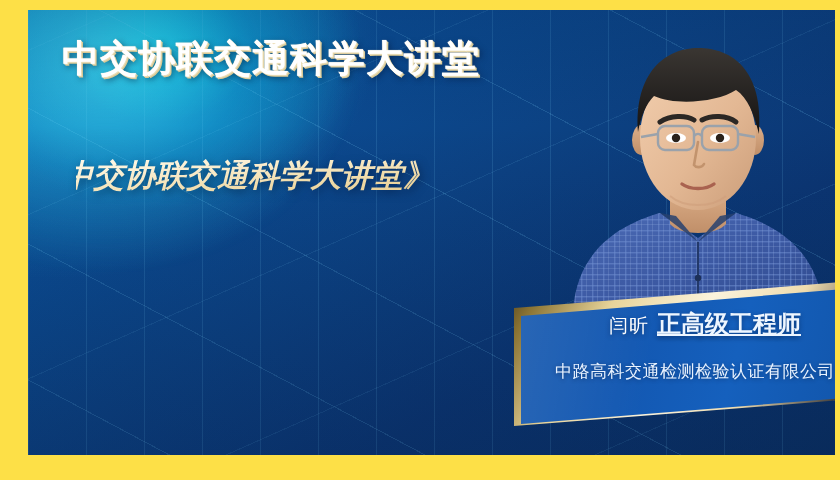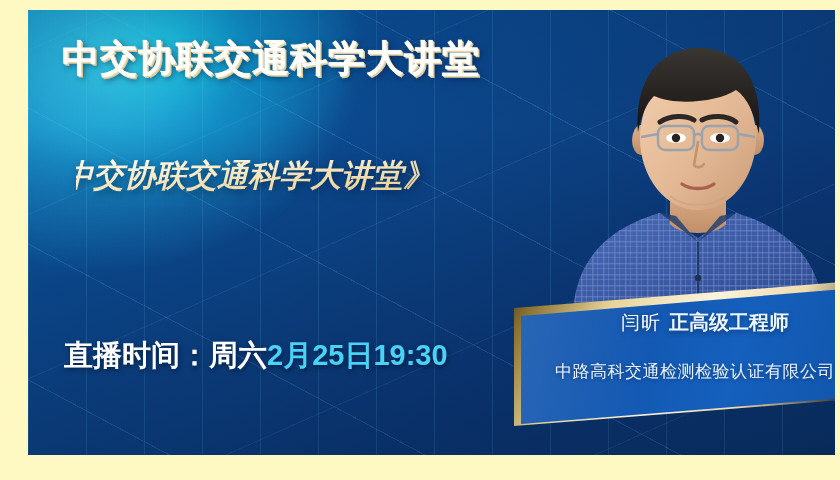--- a/index.html
+++ b/index.html
@@ -3,21 +3,21 @@
 <meta charset="utf-8">
 <style>
   html,body{margin:0;padding:0;background:#ffffff;}
   body{
     width:840px;height:480px;overflow:hidden;
     font-family:"Liberation Sans","DejaVu Sans",sans-serif;
   }
 
   
   #poster{
-    position:relative;width:840px;height:480px;background:#fef9c3;
+    position:relative;width:840px;height:480px;background:#fde047;
   }
 
   
   #panel{
     position:absolute;left:28px;top:10px;width:807px;height:445px;
     overflow:hidden;
     background:
       radial-gradient(ellipse 300px 240px at 16% 8%, rgba(0,214,238,.80) 0%, rgba(0,160,215,.45) 32%, rgba(10,86,160,0) 68%),
       radial-gradient(ellipse 520px 420px at 4% 2%, rgba(40,200,235,.55) 0%, rgba(15,100,180,0) 62%),
       linear-gradient(150deg,#0a5ba6 0%,#0b4e96 22%,#0c4182 48%,#0b3572 70%,#0a2f62 100%);
@@ -124,22 +124,23 @@
   #plate-line1{
     position:absolute;left:40px;top:34px;width:306px;text-align:center;
     white-space:nowrap;line-height:1;
   }
   .sp-name{
     font-size:19px;font-weight:400;color:#ffffff;letter-spacing:1px;
     text-shadow:0 2px 5px rgba(0,18,48,.45);
     margin-top:32px;
   }
   .sp-title{
-    font-size:20px;font-weight:600;color:#eef6ff;margin-left:8px;
+    font-size:24px;font-weight:600;color:#eef6ff;margin-left:8px;
     text-shadow:0 2px 5px rgba(0,18,48,.45);
+    text-decoration:underline;
   }
   #plate-line2{
     position:absolute;left:20px;top:82px;width:326px;text-align:center;
     font-size:17px;color:#e9f3ff;white-space:nowrap;letter-spacing:.5px;
     text-shadow:0 1px 4px rgba(0,18,48,.45);
   }
 </style>
 </head>
 <body>
 
@@ -231,23 +232,20 @@
         <path d="M122 186 C 136 198, 164 198, 178 186" stroke="#cf9f7b" stroke-width="2" fill="none" opacity=".6"></path>
       </svg>
     </div>
 
     <div id="headline">中交协联交通科学大讲堂</div>
 
     <div id="subtitle">
       <span class="ln ln2">中交协联交通科学大讲堂》</span>
     </div>
 
-    <div id="timeline">
-      <span class="tl-label">直播时间：周六</span><span class="tl-value">2月25日19:30</span>
-    </div>
 
     <div id="nameplate">
       <div class="plate-gold"></div>
       <div class="plate-body"></div>
       <div class="plate-sheen"></div>
       <div id="plate-line1">
         <span class="sp-name">闫昕</span><span class="sp-title">正高级工程师</span>
       </div>
       <div id="plate-line2">中路高科交通检测检验认证有限公司</div>
     </div>

